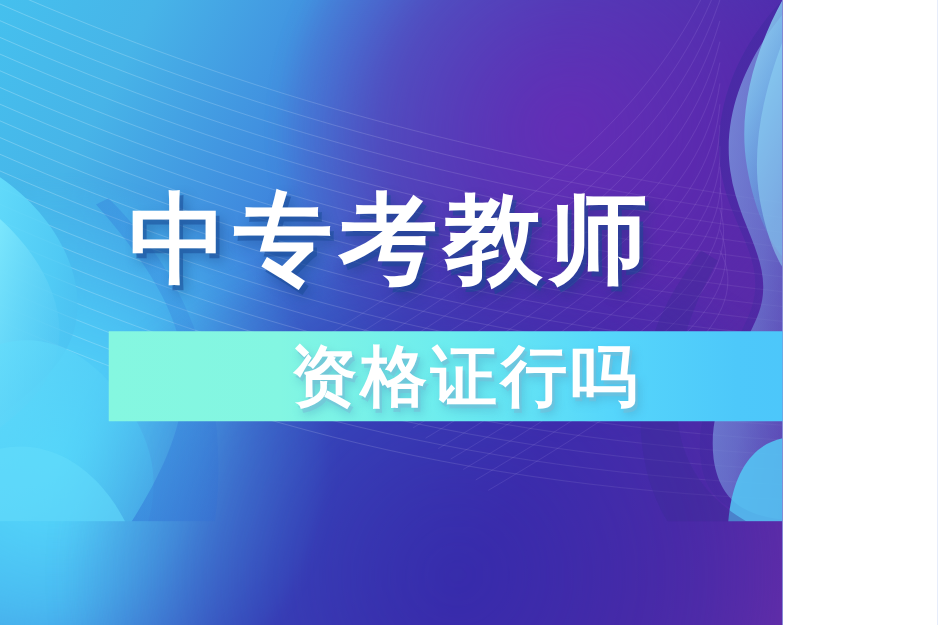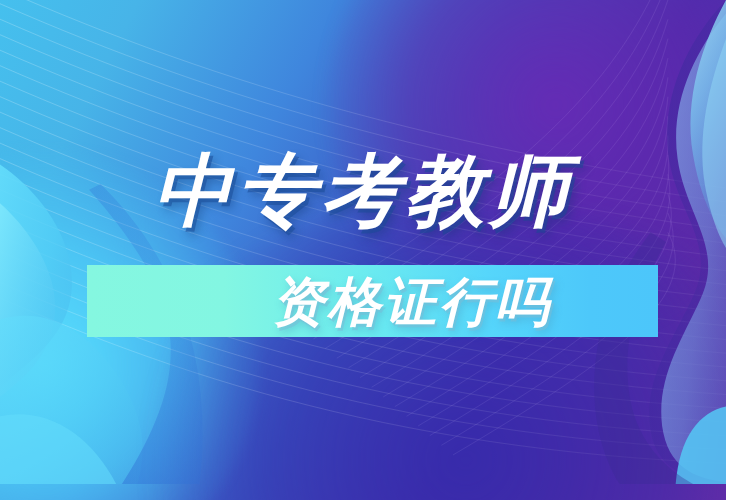--- a/index.html
+++ b/index.html
@@ -6,25 +6,24 @@
     margin: 0;
     padding: 0;
     background: #ffffff;
   }
   body {
     font-family: "Liberation Sans", sans-serif;
   }
 
   .banner {
     position: relative;
-    width: 726px;
+    width: 626px;
     height: 500px;
     overflow: hidden;
     background: #3f6fd8;
-    font-style: italic;
   }
 
   
   .bg-base {
     position: absolute;
     inset: 0;
     background:
       linear-gradient(118deg,
         #45c0ee 0%,
         #47b4e8 14%,
@@ -144,21 +143,20 @@
   .sub-title-wrap {
     position: absolute;
     left: 87px;
     top: 265px;
     width: 571px;
     height: 72px;
     display: flex;
     align-items: center;
     justify-content: center;
     z-index: 7;
-    margin-left: 39px;
   }
 
   .sub-title {
     font-family: "DejaVu Sans", "Liberation Sans", sans-serif;
     font-size: 53px;
     font-weight: 700;
     line-height: 1;
     letter-spacing: 3px;
     color: #ffffff;
     text-shadow:

